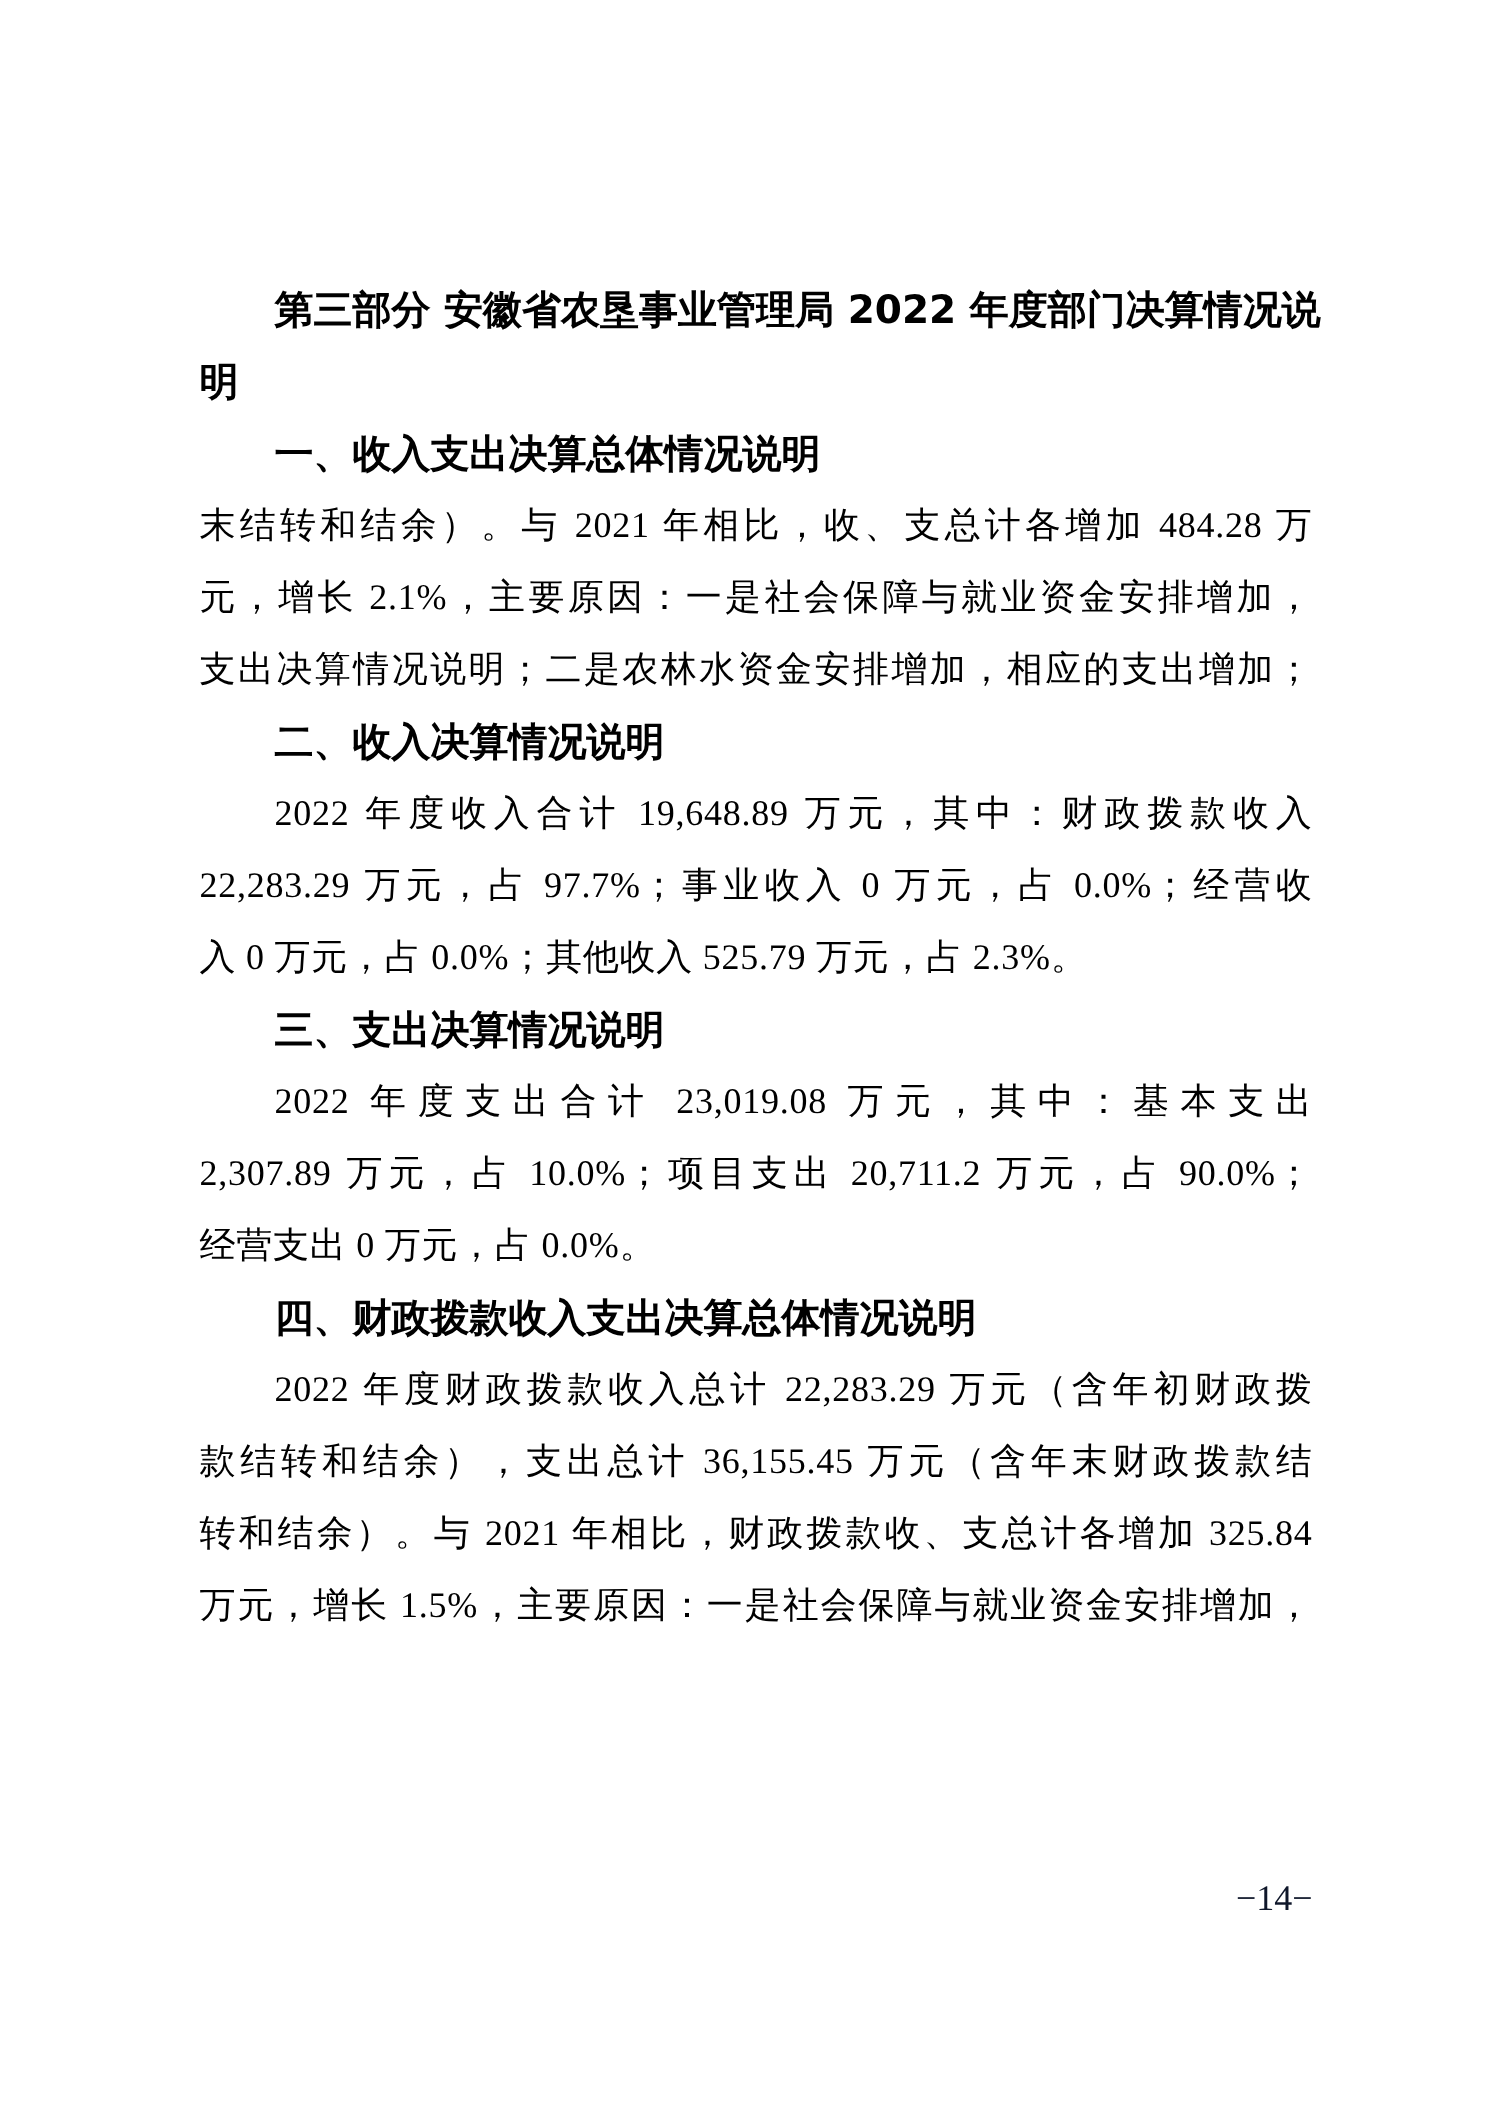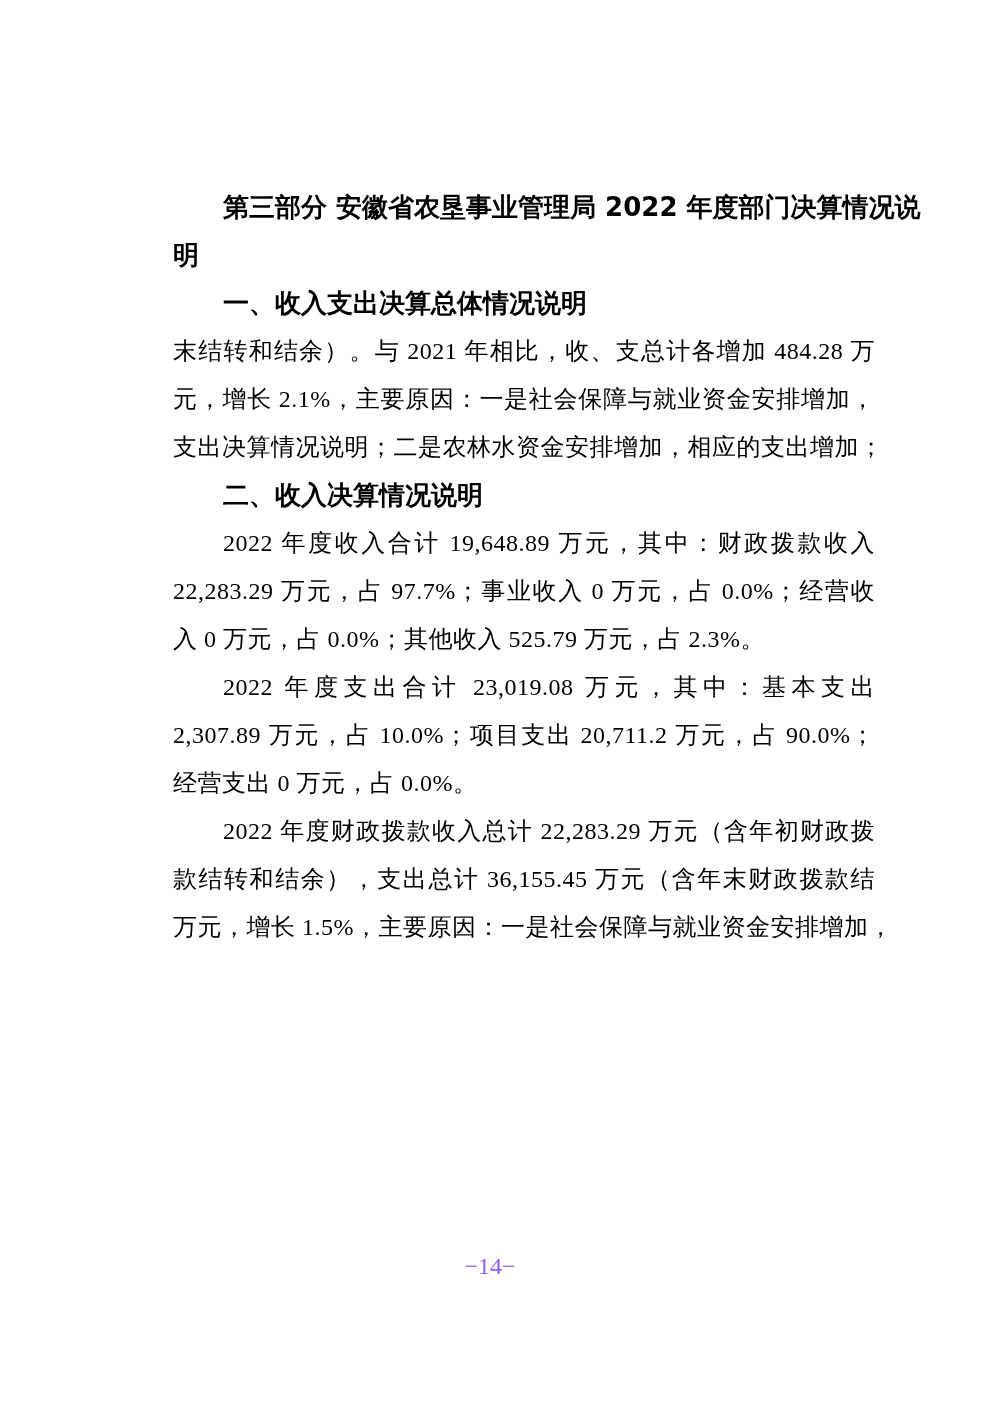--- a/index.html
+++ b/index.html
@@ -27,65 +27,67 @@
     width: 742px;
   }
   .line {
     height: 48px;
     line-height: 48px;
     white-space: nowrap;
     font-size: 24px;
     text-align: left;
     text-align-last: left;
     letter-spacing: 0.5px;
-    margin-left: 40px;
   }
   .line.justify {
     text-align: justify;
     text-align-last: justify;
   }
   .line.indent {
     padding-left: 50px;
   }
   .line.title,
   .line.heading {
     font-family: "DejaVu Sans", "Liberation Sans", sans-serif;
     font-weight: bold;
     font-size: 26px;
     letter-spacing: 0px;
   }
   .page-number {
     position: absolute;
-    left: 119px;
+    left: 133px;
     top: 1246px;
     width: 742px;
     height: 40px;
     line-height: 40px;
-    text-align: center;
+    text-align: right;
     font-size: 24px;
     font-family: "Liberation Serif", "DejaVu Serif", serif;
-    color: #8b5cf6;
+    color: #0f172a;
   }
 </style>
 </head>
 <body>
 
 <div class="page">
   <div class="content">
       <div class="line title indent justify">第三部分 安徽省农垦事业管理局 2022 年度部门决算情况说</div>
       <div class="line title">明</div>
       <div class="line heading indent">一、收入支出决算总体情况说明</div>
       <div class="line body justify">末结转和结余）。与 2021 年相比，收、支总计各增加 484.28 万</div>
       <div class="line body justify">元，增长 2.1%，主要原因：一是社会保障与就业资金安排增加，</div>
       <div class="line body justify">支出决算情况说明；二是农林水资金安排增加，相应的支出增加；</div>
       <div class="line heading indent">二、收入决算情况说明</div>
       <div class="line body indent justify">2022 年度收入合计 19,648.89 万元，其中：财政拨款收入</div>
       <div class="line body justify">22,283.29 万元，占 97.7%；事业收入 0 万元，占 0.0%；经营收</div>
       <div class="line body">入 0 万元，占 0.0%；其他收入 525.79 万元，占 2.3%。</div>
+      <div class="line heading indent">三、支出决算情况说明</div>
       <div class="line body indent justify">2022 年度支出合计 23,019.08 万元，其中：基本支出</div>
       <div class="line body justify">2,307.89 万元，占 10.0%；项目支出 20,711.2 万元，占 90.0%；</div>
       <div class="line body">经营支出 0 万元，占 0.0%。</div>
+      <div class="line heading indent">四、财政拨款收入支出决算总体情况说明</div>
       <div class="line body indent justify">2022 年度财政拨款收入总计 22,283.29 万元（含年初财政拨</div>
       <div class="line body justify">款结转和结余），支出总计 36,155.45 万元（含年末财政拨款结</div>
+      <div class="line body justify">转和结余）。与 2021 年相比，财政拨款收、支总计各增加 325.84</div>
       <div class="line body justify">万元，增长 1.5%，主要原因：一是社会保障与就业资金安排增加，</div>
     </div>
   <div class="page-number">−14−</div>
 </div>
 
 </body></html>

